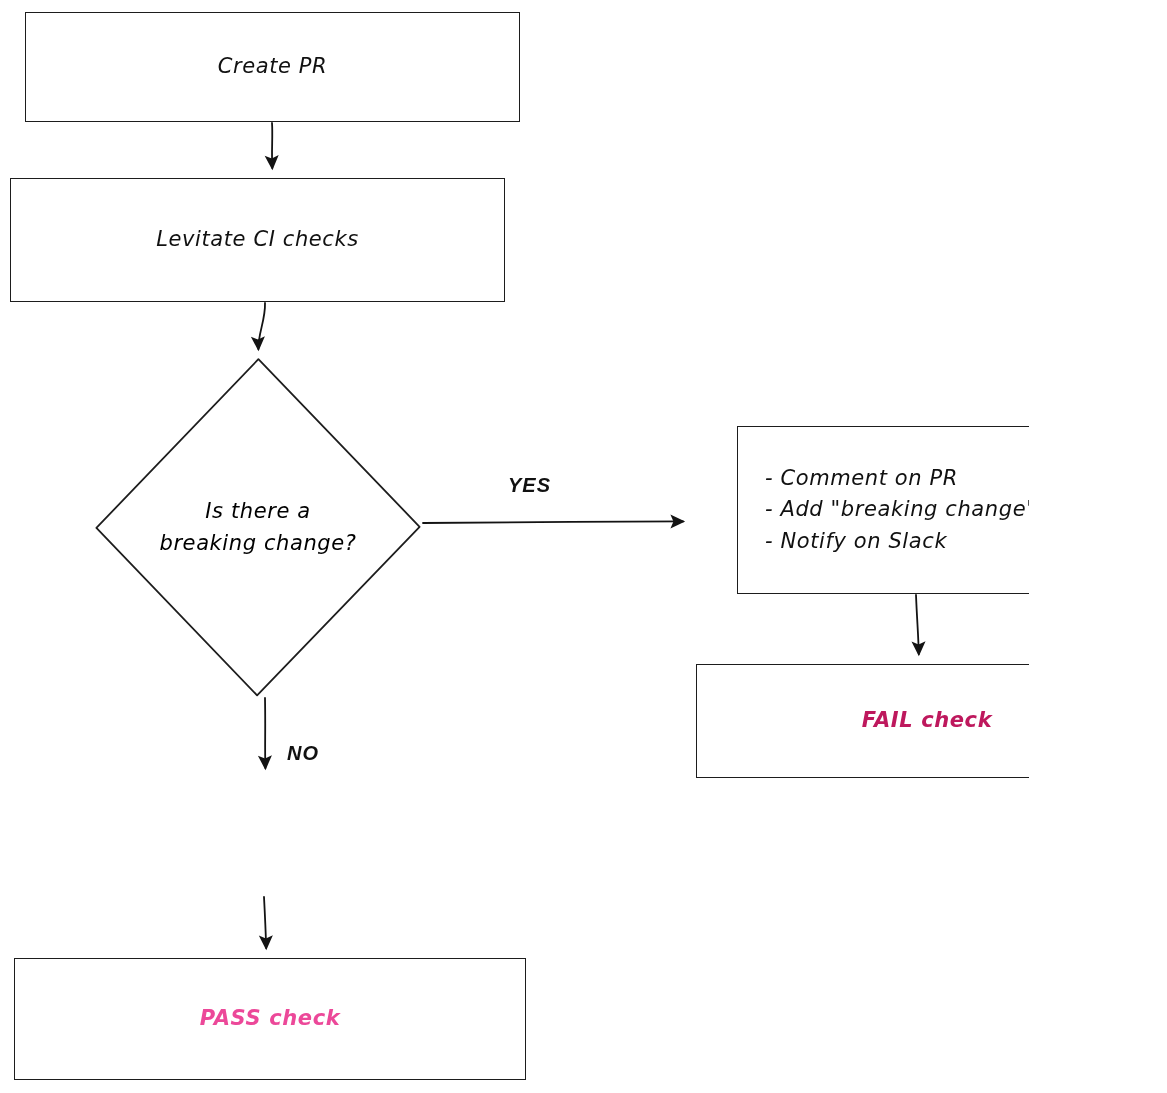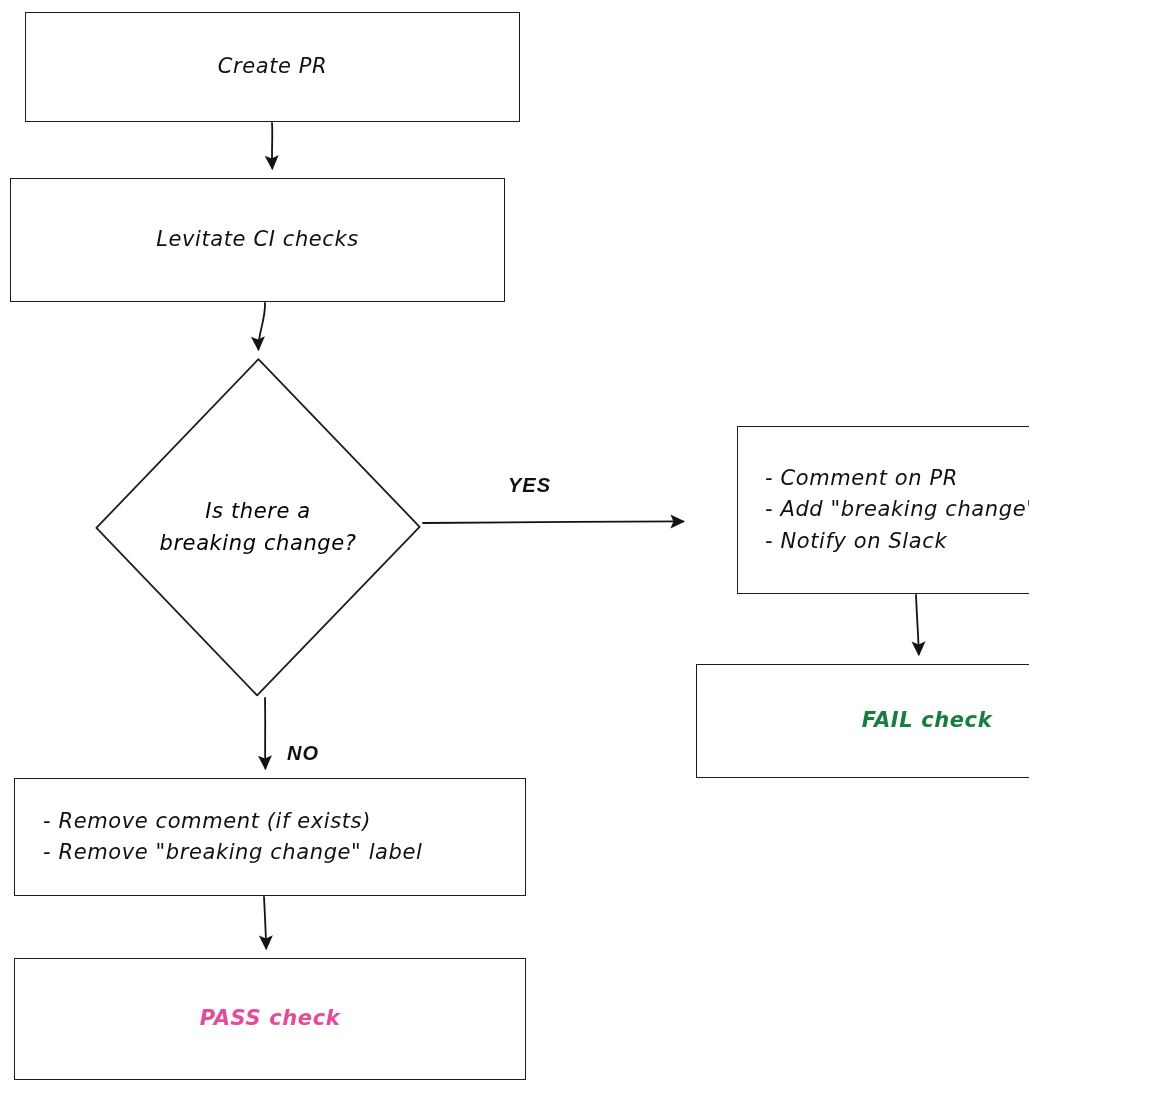--- a/index.html
+++ b/index.html
@@ -46,21 +46,21 @@
     font-style: italic;
   }
   .node-label.left {
     text-align: left;
   }
   .status-pass .node-label {
     color: #ec4899;
     font-weight: 600;
   }
   .status-fail .node-label {
-    color: #15803d;
+    color: #be185d;
     font-weight: 600;
   }
   .decision {
     position: absolute;
     display: flex;
     align-items: center;
     justify-content: center;
   }
   .decision-shape {
     position: absolute;
@@ -126,24 +126,20 @@
   <div class="node" style="left:693px; top:426px; width:465px; height:168px; justify-content:flex-start; padding-left:27px;margin-left:44px;">
     <span class="node-label left">-  Comment on PR
 -  Add "breaking change" label
 -  Notify on Slack</span>
   </div>
 
   <div class="node status-fail" style="left:696px; top:664px; width:462px; height:114px;">
     <span class="node-label">FAIL check</span>
   </div>
 
-  <div class="node" style="left:14px; top:778px; width:512px; height:118px; justify-content:flex-start; padding-left:28px;">
-    <span class="node-label left">-  Remove comment (if exists)
--  Remove "breaking change" label</span>
-  </div>
 
   <div class="node status-pass" style="left:14px; top:958px; width:512px; height:122px;">
     <span class="node-label">PASS check</span>
   </div>
 
   <div class="edge-label" style="left:508px; top:474px;">YES</div>
 
   <div class="edge-label" style="left:287px; top:742px;">NO</div>
 
 </div>

